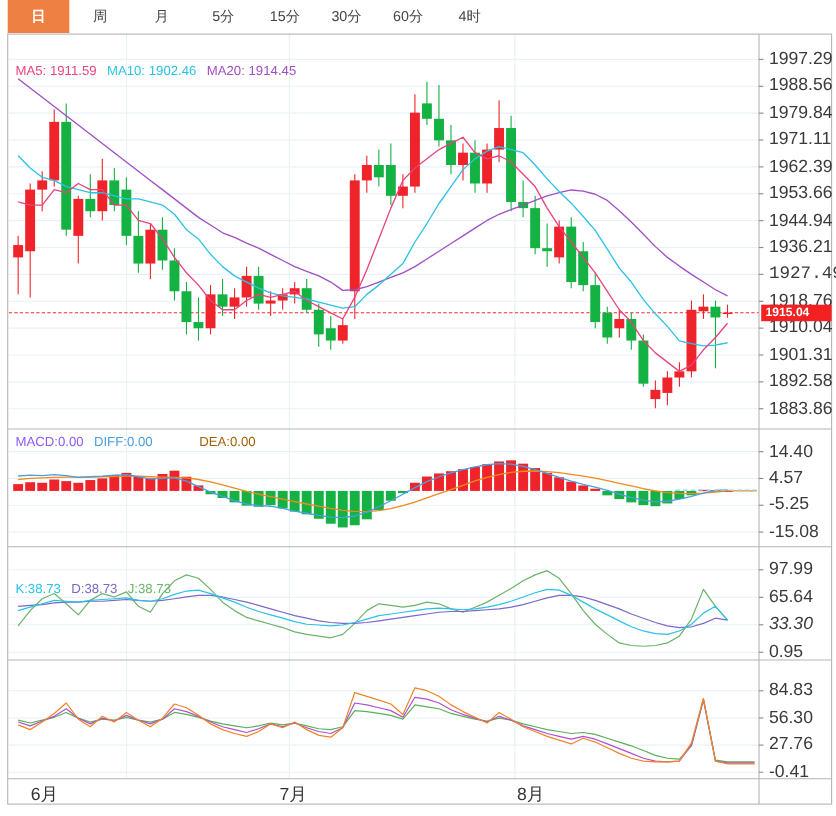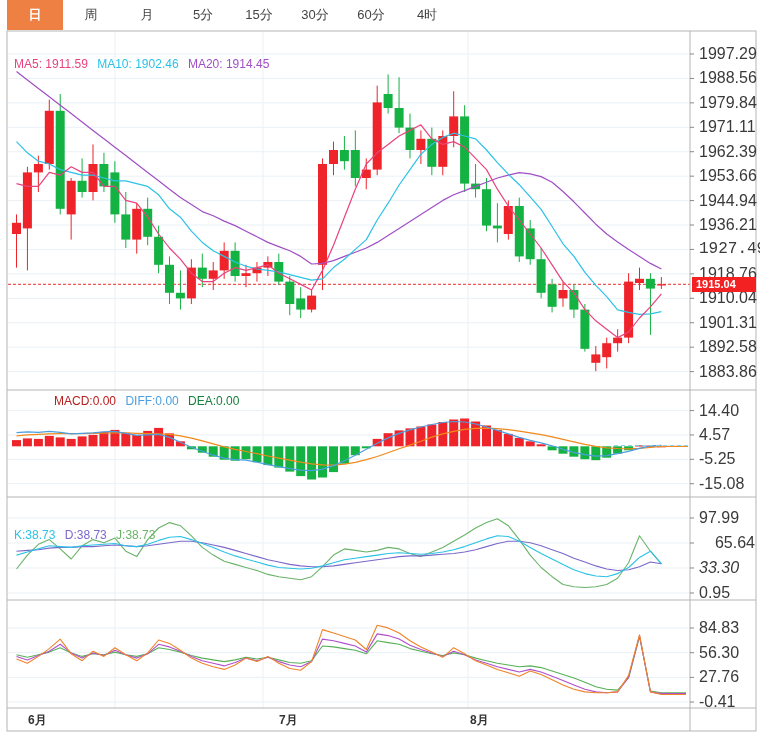--- a/index.html
+++ b/index.html
@@ -6,25 +6,25 @@
   .app{position:relative;width:760px;height:742px;background:#fff;overflow:hidden;}
   .tabbar{position:absolute;left:7px;top:0;height:30px;display:flex;}
   .tab{width:56px;height:30px;line-height:30px;text-align:center;font-size:13px;color:#444;cursor:pointer;}
   .tab.active{color:#fff;font-weight:bold;}
   #chart-svg{position:absolute;left:0;top:0;}
   .hdr{position:absolute;font-size:12px;white-space:nowrap;z-index:5;}
   .hdr span{margin-right:6px;}
   .lbl{color:#3d3d3d;margin-right:0 !important;}
   .v-red{color:#e23333;}
   .ma5{color:#e8437e;} .ma10{color:#2bc2e6;} .ma20{color:#a04fc4;}
-  .m-macd{color:#b91c1c;margin-left:40px;} .m-diff{color:#4b9fe0;} .m-dea{color:#15803d;}
+  .m-macd{color:#8b5cf6;} .m-diff{color:#4b9fe0;} .m-dea{color:#a16207;margin-left:33px;}
   .k-k{color:#2bc2e6;} .k-d{color:#7b68c9;} .k-j{color:#6ab36a;}
   .r-6{color:#f08428;} .r-12{color:#b050cc;} .r-24{color:#58b158;}
   .axis-label{position:absolute;left:699px;width:56px;font-size:16px;color:#3a3a3a;height:14px;line-height:14px;z-index:4;}
-  .month-label{position:absolute;top:712px;font-size:12px;color:#333;z-index:4;font-weight:bold;}
+  .month-label{position:absolute;top:712px;font-size:16px;color:#333;z-index:4;}
   .price-badge{position:absolute;left:692px;width:64px;height:15px;line-height:15px;padding-left:4px;
      box-sizing:border-box;color:#fff;font-size:11px;font-weight:bold;z-index:6;}
 </style>
 </head>
 <body>
 
 <div class="app">
 
   <div class="tabbar">
       <div class="tab active" style="background: rgb(238, 128, 67);">日</div>
@@ -328,23 +328,23 @@
     <div class="axis-label" style="left: 699px; top: 266.884px;">1918.76</div>
     <div class="axis-label" style="left: 699px; top: 291.3px;">1910.04</div>
     <div class="axis-label" style="left: 699px; top: 315.744px;">1901.31</div>
     <div class="axis-label" style="left: 699px; top: 340.188px;">1892.58</div>
     <div class="axis-label" style="left: 699px; top: 364.604px;">1883.86</div>
     <div class="axis-label" style="left: 699px; top: 403.588px;">14.40</div>
     <div class="axis-label" style="left: 699px; top: 427.966px;">4.57</div>
     <div class="axis-label" style="left: 699px; top: 452.32px;">-5.25</div>
     <div class="axis-label" style="left: 699px; top: 476.698px;">-15.08</div>
     <div class="axis-label" style="left: 699px; top: 511px;">97.99</div>
-    <div class="axis-label" style="left: 699px; top: 536px; text-align: right;">65.64</div>
+    <div class="axis-label" style="left: 699px; top: 536px;">65.64</div>
     <div class="axis-label" style="left: 699px; top: 560.992px; font-style: italic;">33.30</div>
     <div class="axis-label" style="left: 699px; top: 585.993px;">0.95</div>
     <div class="axis-label" style="left: 699px; top: 621px;">84.83</div>
     <div class="axis-label" style="left: 699px; top: 645.678px;">56.30</div>
     <div class="axis-label" style="left: 699px; top: 670.366px;">27.76</div>
     <div class="axis-label" style="left: 699px; top: 695.044px;">-0.41</div>
     <div class="month-label" style="left: 28px; top: 712px;">6月</div>
-    <div class="month-label" style="left: 254px; top: 712px; margin-left: 25px;">7月</div>
+    <div class="month-label" style="left: 254px; top: 712px;">7月</div>
     <div class="month-label" style="left: 470px; top: 712px;">8月</div>
   </div>
 
 </body></html>

